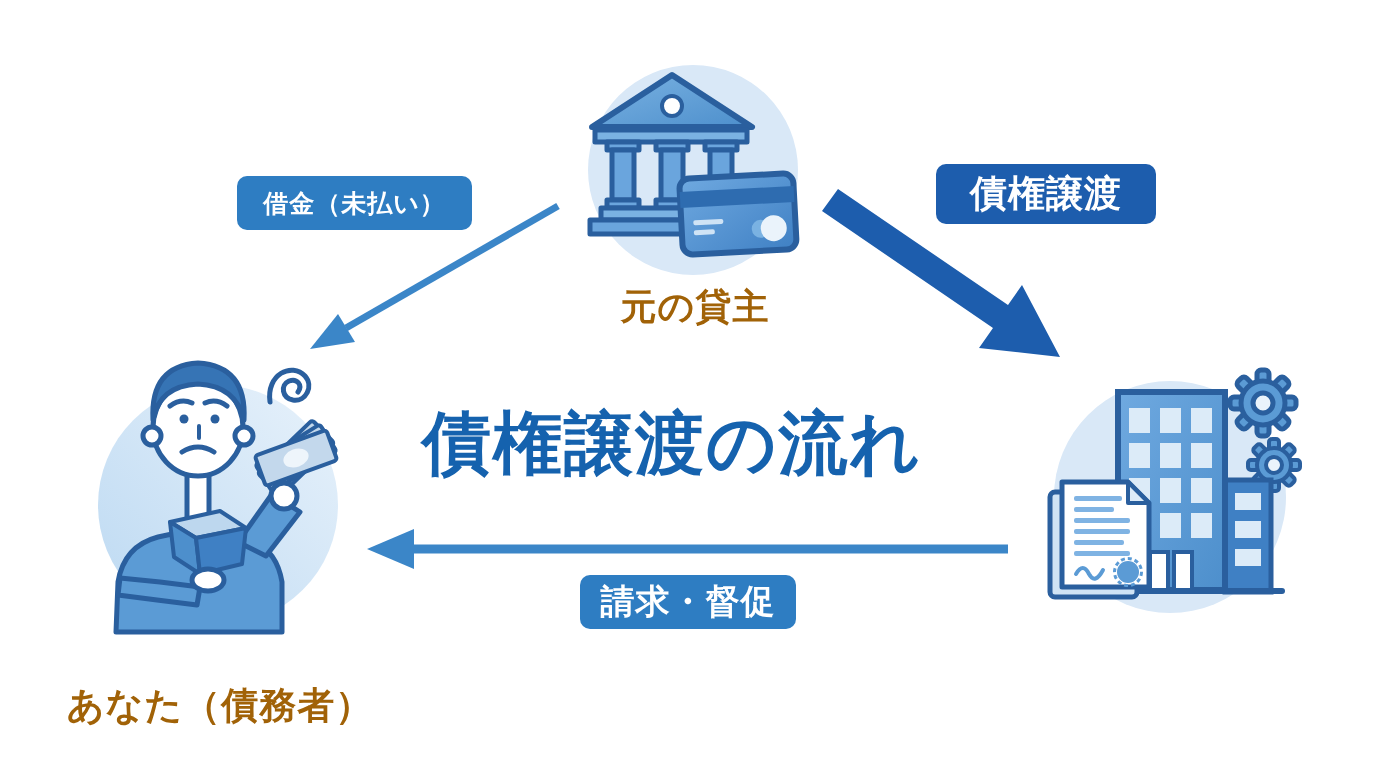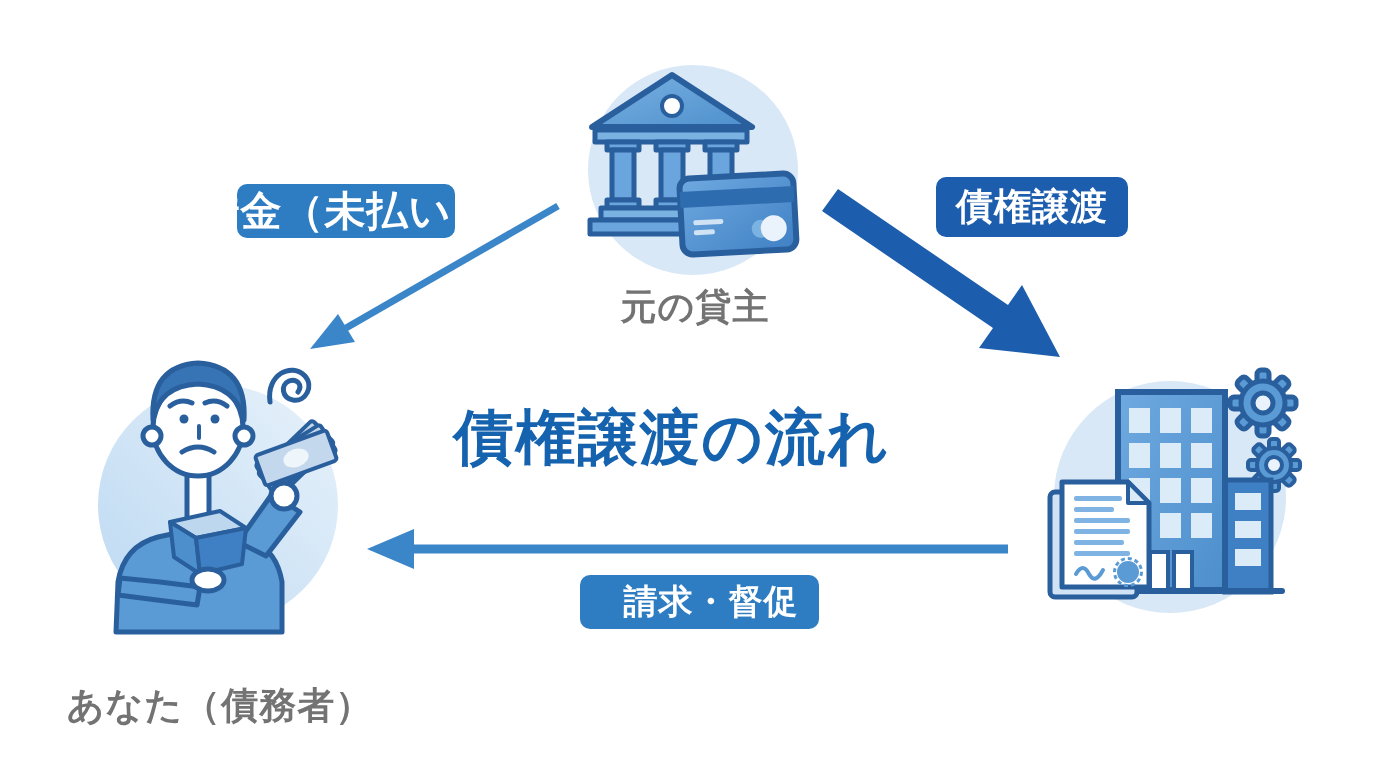--- a/index.html
+++ b/index.html
@@ -2,30 +2,30 @@
 <html><head>
 <meta charset="utf-8">
 <style>
   html,body{margin:0;padding:0;background:#ffffff;}
   #stage{
     position:relative;width:1376px;height:768px;background:#ffffff;
     overflow:hidden;font-family:"DejaVu Sans","Liberation Sans",sans-serif;
   }
   .diagram-title{
     position:absolute;left:672px;top:398px;transform:translateX(-50%);
-    font-size:60px;font-weight:bold;color:#1562ae;letter-spacing:2px;white-space:nowrap;
+    font-size:69px;font-weight:bold;color:#1562ae;letter-spacing:2px;white-space:nowrap;
   }
   .badge{
     position:absolute;display:flex;align-items:center;justify-content:center;
     background:#2e7dc2;color:#ffffff;font-weight:bold;border-radius:10px;
     white-space:nowrap;letter-spacing:1px;
   }
   .badge.dark{background:#1d5dad;}
   .node-label{
-    position:absolute;font-weight:bold;color:#737373;text-align:center;
+    position:absolute;font-weight:bold;color:#a16207;text-align:center;
     font-size:37px;letter-spacing:1px;white-space:nowrap;
   }
   .icon-svg{position:absolute;}
   #arrow-layer{position:absolute;left:0;top:0;z-index:3;pointer-events:none;}
   .icon-svg{z-index:2;}
   .badge,.diagram-title,.node-label{z-index:4;}
 </style>
 </head>
 <body>
 
@@ -200,19 +200,19 @@
     </g>
 
     <polygon points="838,189 1008,305 1022,285 1060,357 979,348 993,328 822,211" fill="#1d5dad"></polygon>
 
     <g>
       <line x1="1008" y1="549" x2="412" y2="549" stroke="#3b86c8" stroke-width="9"></line>
       <polygon points="367,549 414,529 414,569" fill="#3b86c8"></polygon>
     </g>
   </svg>
 
-  <div class="badge" style="left:237px;top:184px;width:218px;height:54px;font-size:41px;">借金（未払い）</div>
-  <div class="badge dark" style="left:936px;top:177px;width:192px;height:60px;font-size:37px;">債権譲渡</div>
-  <div class="badge" style="left:580px;top:575px;width:216px;height:54px;font-size:34px;padding-left:23px;">請求・督促</div>
+  <div class="badge" style="left:237px;top:176px;width:235px;height:54px;font-size:25px;">借金（未払い）</div>
+  <div class="badge dark" style="left:936px;top:164px;width:220px;height:60px;font-size:37px;">債権譲渡</div>
+  <div class="badge" style="left:580px;top:575px;width:216px;height:54px;font-size:34px;">請求・督促</div>
 
   <div class="diagram-title">債権譲渡の流れ</div>
 
 </div>
 
 </body></html>

